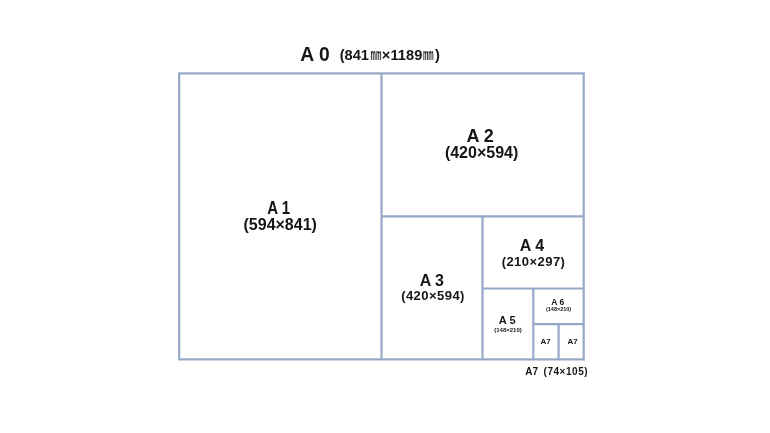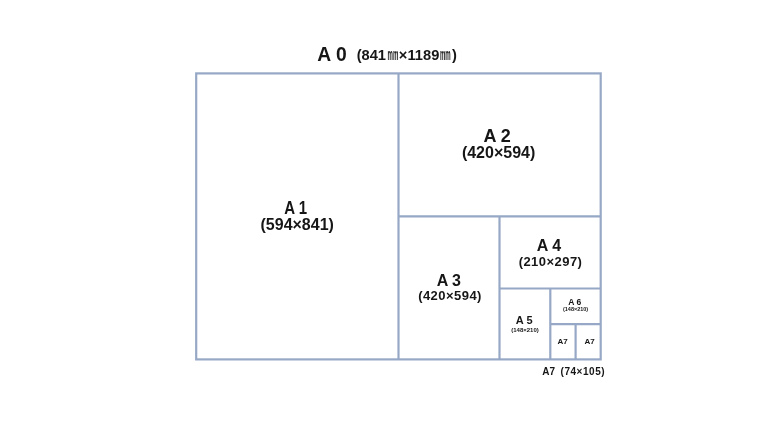--- a/index.html
+++ b/index.html
@@ -1,16 +1,16 @@
 <!DOCTYPE html>
 <html><head>
 <meta charset="utf-8">
 <style>
   html,body{margin:0;padding:0;background:#ffffff;}
-  .page{position:relative;width:698px;height:433px;background:#eab308;overflow:hidden;margin-left:17px;}
+  .page{position:relative;width:698px;height:433px;background:#eab308;overflow:hidden;}
   svg text{font-family:"Liberation Sans",sans-serif;font-weight:700;fill:#161616;}
 </style>
 </head>
 <body>
 <div class="page">
 <svg width="770" height="433" viewBox="0 0 770 433">
   <defs>
         <filter id="soft" x="-5%" y="-5%" width="110%" height="110%">
           <feGaussianBlur stdDeviation="0.55"></feGaussianBlur>
         </filter>

